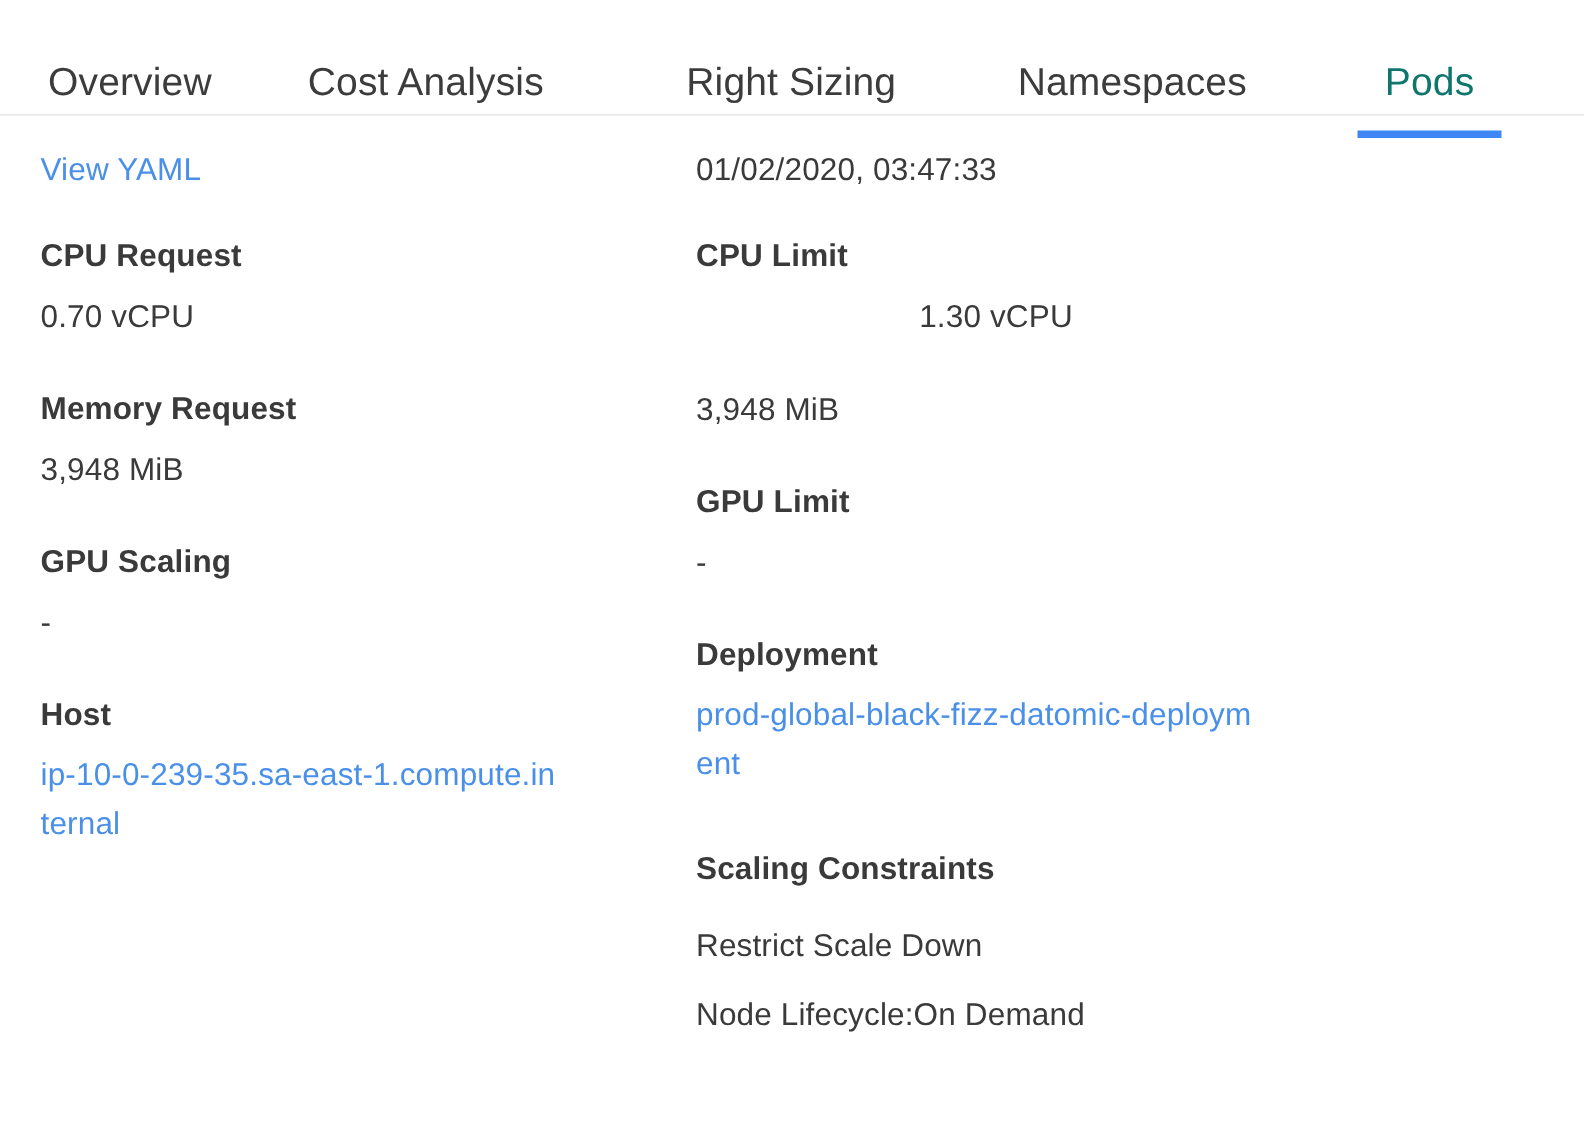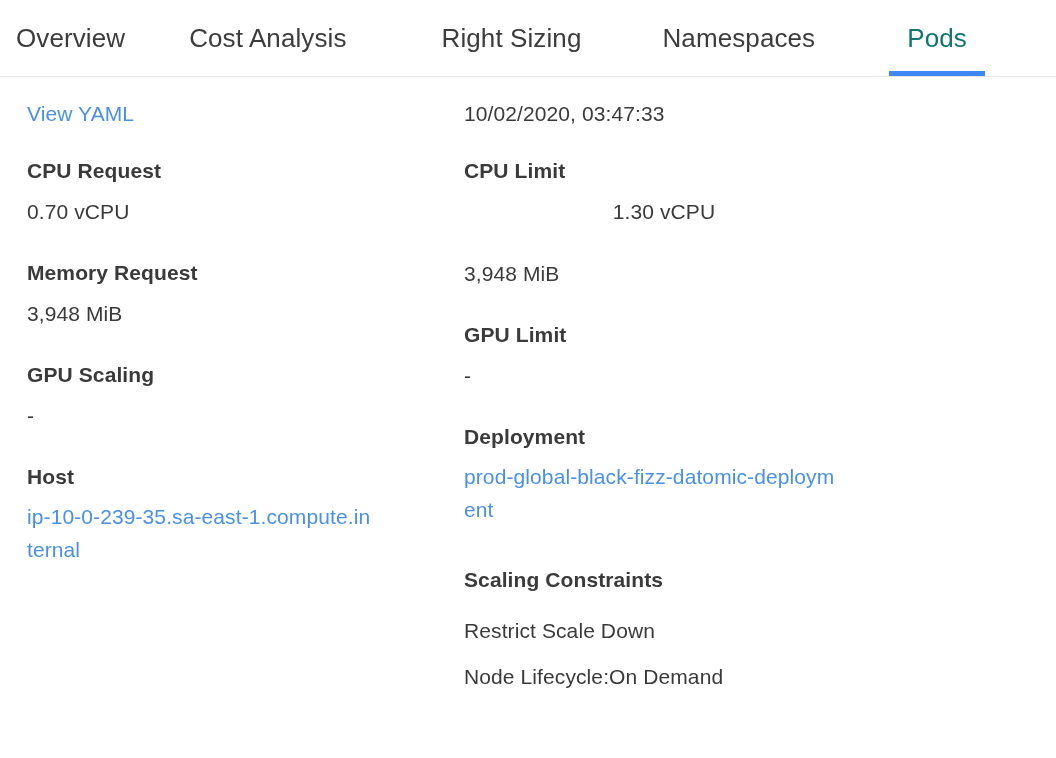--- a/index.html
+++ b/index.html
@@ -20,21 +20,21 @@
   .tabbar {
     position: relative;
     height: 77px;
     border-bottom: 1px solid #e7e7e7;
     box-sizing: border-box;
   }
   .tabs {
     display: flex;
     align-items: center;
     height: 76px;
-    padding: 0;
+    padding: 16px;
     margin: 0;
   }
   .tab {
     position: relative;
     height: 76px;
     display: flex;
     align-items: center;
     font-size: 26px;
     font-weight: 400;
     color: #3c3c3c;
@@ -166,21 +166,21 @@
       <div class="wrapbox-host" style="margin-top:9px;">
         <a class="link">ip-10-0-239-35.sa-east-1.compute.internal</a>
       </div>
     </div>
 
   </div>
 
   <div class="col col-right">
 
     <div class="field" style="margin-top:22px;">
-      <div class="field-value">10/02/2020, 03:47:33</div>
+      <div class="field-value">01/02/2020, 03:47:33</div>
     </div>
 
     <div class="field" style="margin-top:28px;">
       <div class="field-label">CPU Limit</div>
       <div class="field-value" style="margin-top:12px;text-align:center;">1.30 vCPU</div>
     </div>
 
     <div class="field" style="margin-top:32px;">
       <div class="field-value" style="margin-top:12px;">3,948 MiB</div>
     </div>

